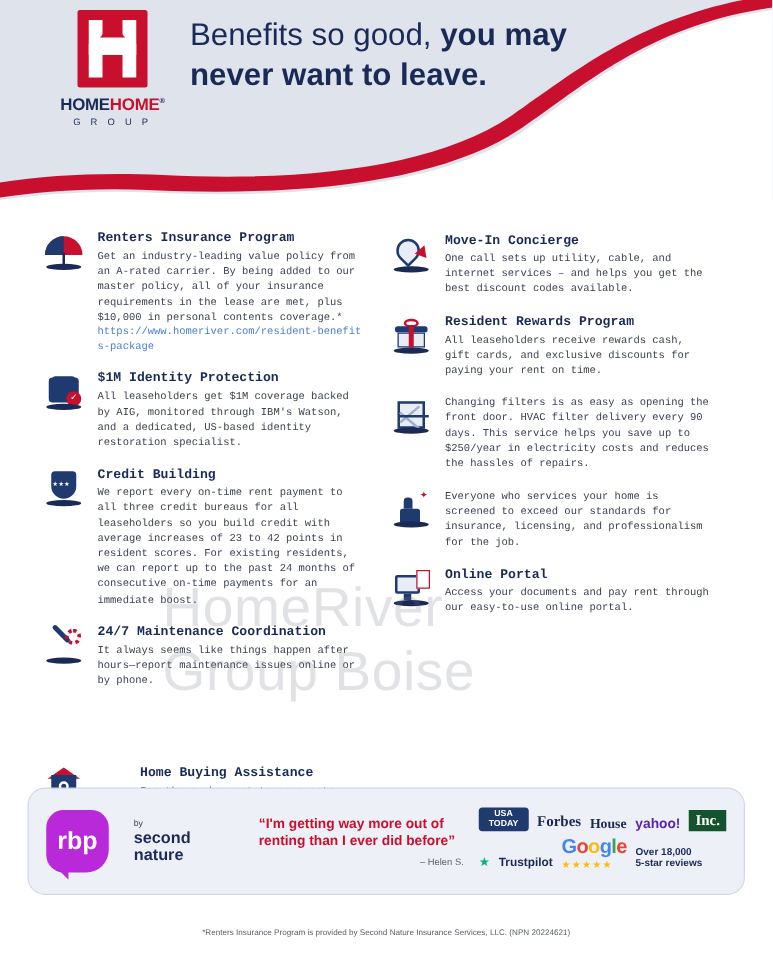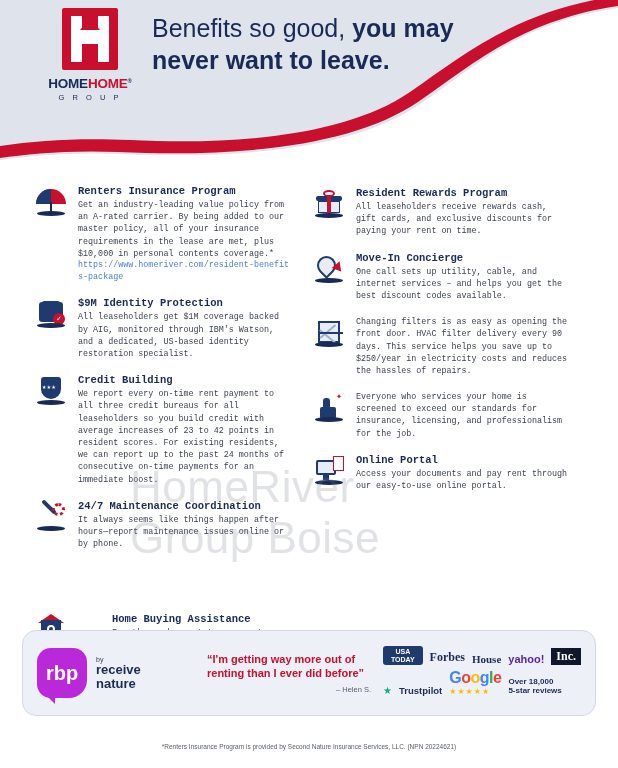--- a/index.html
+++ b/index.html
@@ -394,21 +394,21 @@
     background: #eef0f7;
     border: 1px solid #d4d8e6;
     border-radius: 14px;
     display: flex;
     align-items: center;
     padding: 0 14px;
   }
   .rbp-logo {
     display: flex;
     align-items: center;
-    gap: 9px;
+    gap: 20px;
     width: 164px;
   }
   .rbp-badge {
     width: 50px; height: 50px;
     background: #b928d9;
     border-radius: 14px 14px 18px 14px;
     color: #fff;
     font-size: 20px;
     font-weight: bold;
     text-align: center;
@@ -464,21 +464,21 @@
     border-radius: 3px;
     padding: 2px 3px;
     line-height: 1.05;
     text-align: center;
   }
   .press-forbes { font-size: 12px; font-weight: bold; color: #1a2a56; font-family: "Liberation Serif", serif; }
   .press-house { font-size: 11px; font-weight: bold; color: #1a2a56; font-family: "Liberation Serif", serif; }
   .press-yahoo { font-size: 11px; font-weight: bold; color: #5c24a8; }
   .press-inc {
     font-size: 12px; font-weight: bold; color: #fff;
-    background: #0f172a; padding: 1px 5px;
+    background: #14532d; padding: 1px 5px;
     font-family: "Liberation Serif", serif;
   }
   .press-trust { font-size: 9.5px; font-weight: bold; color: #1a2a56; }
   .press-star { color: #00b67a; font-size: 10px; }
   .press-google {
     font-size: 16px; font-weight: bold;
     letter-spacing: -0.5px;
   }
   .g1 { color: #4285f4; } .g2 { color: #ea4335; } .g3 { color: #fbbc05; }
   .g4 { color: #4285f4; } .g5 { color: #34a853; } .g6 { color: #ea4335; }
@@ -547,21 +547,21 @@
     <div class="item">
       <div class="item-icon">
         <div class="ic">
           <div class="box"></div>
             <div class="shield" style="left:8px;top:5px;width:18px;height:16px;"></div>
             <div class="check">✓</div>
             <div class="base"></div>
         </div>
       </div>
       <div class="item-body">
-        <div class="item-title">$9M Identity Protection</div>
+        <div class="item-title">$1M Identity Protection</div>
         <div class="item-text">All leaseholders get $1M coverage backed by AIG, monitored through IBM's Watson, and a dedicated, US-based identity restoration specialist.</div>
       </div>
     </div>
 
     <div class="item">
       <div class="item-icon">
         <div class="ic">
           <div class="badge"></div>
             <div class="stars">★★★</div>
             <div class="base"></div>
@@ -598,48 +598,48 @@
       </div>
       <div class="item-body">
         <div class="item-title">Home Buying Assistance</div>
         <div class="item-text">For those who want to move onto homeownership, we'll codes you get there.</div>
       </div>
     </div>
 
   </div>
 
   <div class="col right">
+
+    <div class="item">
+      <div class="item-icon">
+        <div class="ic">
+          <div class="droplet"></div>
+            <div class="bolt"></div>
+            <div class="base"></div>
+        </div>
+      </div>
+      <div class="item-body">
+        <div class="item-title">Move-In Concierge</div>
+        <div class="item-text">One call sets up utility, cable, and internet services – and helps you get the best discount codes available.</div>
+      </div>
+    </div>
 
     <div class="item">
       <div class="item-icon">
         <div class="ic">
           <div class="gift-bow"></div>
             <div class="gift-lid"></div>
             <div class="gift-body"></div>
             <div class="gift-ribbon"></div>
             <div class="base"></div>
         </div>
       </div>
       <div class="item-body">
         <div class="item-title">Resident Rewards Program</div>
         <div class="item-text">All leaseholders receive rewards cash, gift cards, and exclusive discounts for paying your rent on time.</div>
-      </div>
-    </div>
-
-    <div class="item">
-      <div class="item-icon">
-        <div class="ic">
-          <div class="droplet"></div>
-            <div class="bolt"></div>
-            <div class="base"></div>
-        </div>
-      </div>
-      <div class="item-body">
-        <div class="item-title">Move-In Concierge</div>
-        <div class="item-text">One call sets up utility, cable, and internet services – and helps you get the best discount codes available.</div>
       </div>
     </div>
 
     <div class="item">
       <div class="item-icon">
         <div class="ic">
           <div class="filter">
               <div class="filter-x1" style="left:0;top:14px;width:20px;"></div>
               <div class="filter-x2" style="left:0;top:6px;width:20px;"></div>
             </div>
@@ -687,21 +687,21 @@
   <div>HomeRiver</div>
   <div>Group Boise</div>
 </div>
 
 <div class="banner">
 
   <div class="rbp-logo">
     <div class="rbp-badge">rbp</div>
     <div>
       <div class="rbp-by">by</div>
-      <div class="rbp-nature">receive</div>
+      <div class="rbp-nature">second</div>
       <div class="rbp-nature">nature</div>
     </div>
   </div>
 
   <div class="quote">
     <div class="quote-text">“I'm getting way more out of renting than I ever did before”</div>
     <div class="quote-author">– Helen S.</div>
   </div>
 
   <div class="press">

